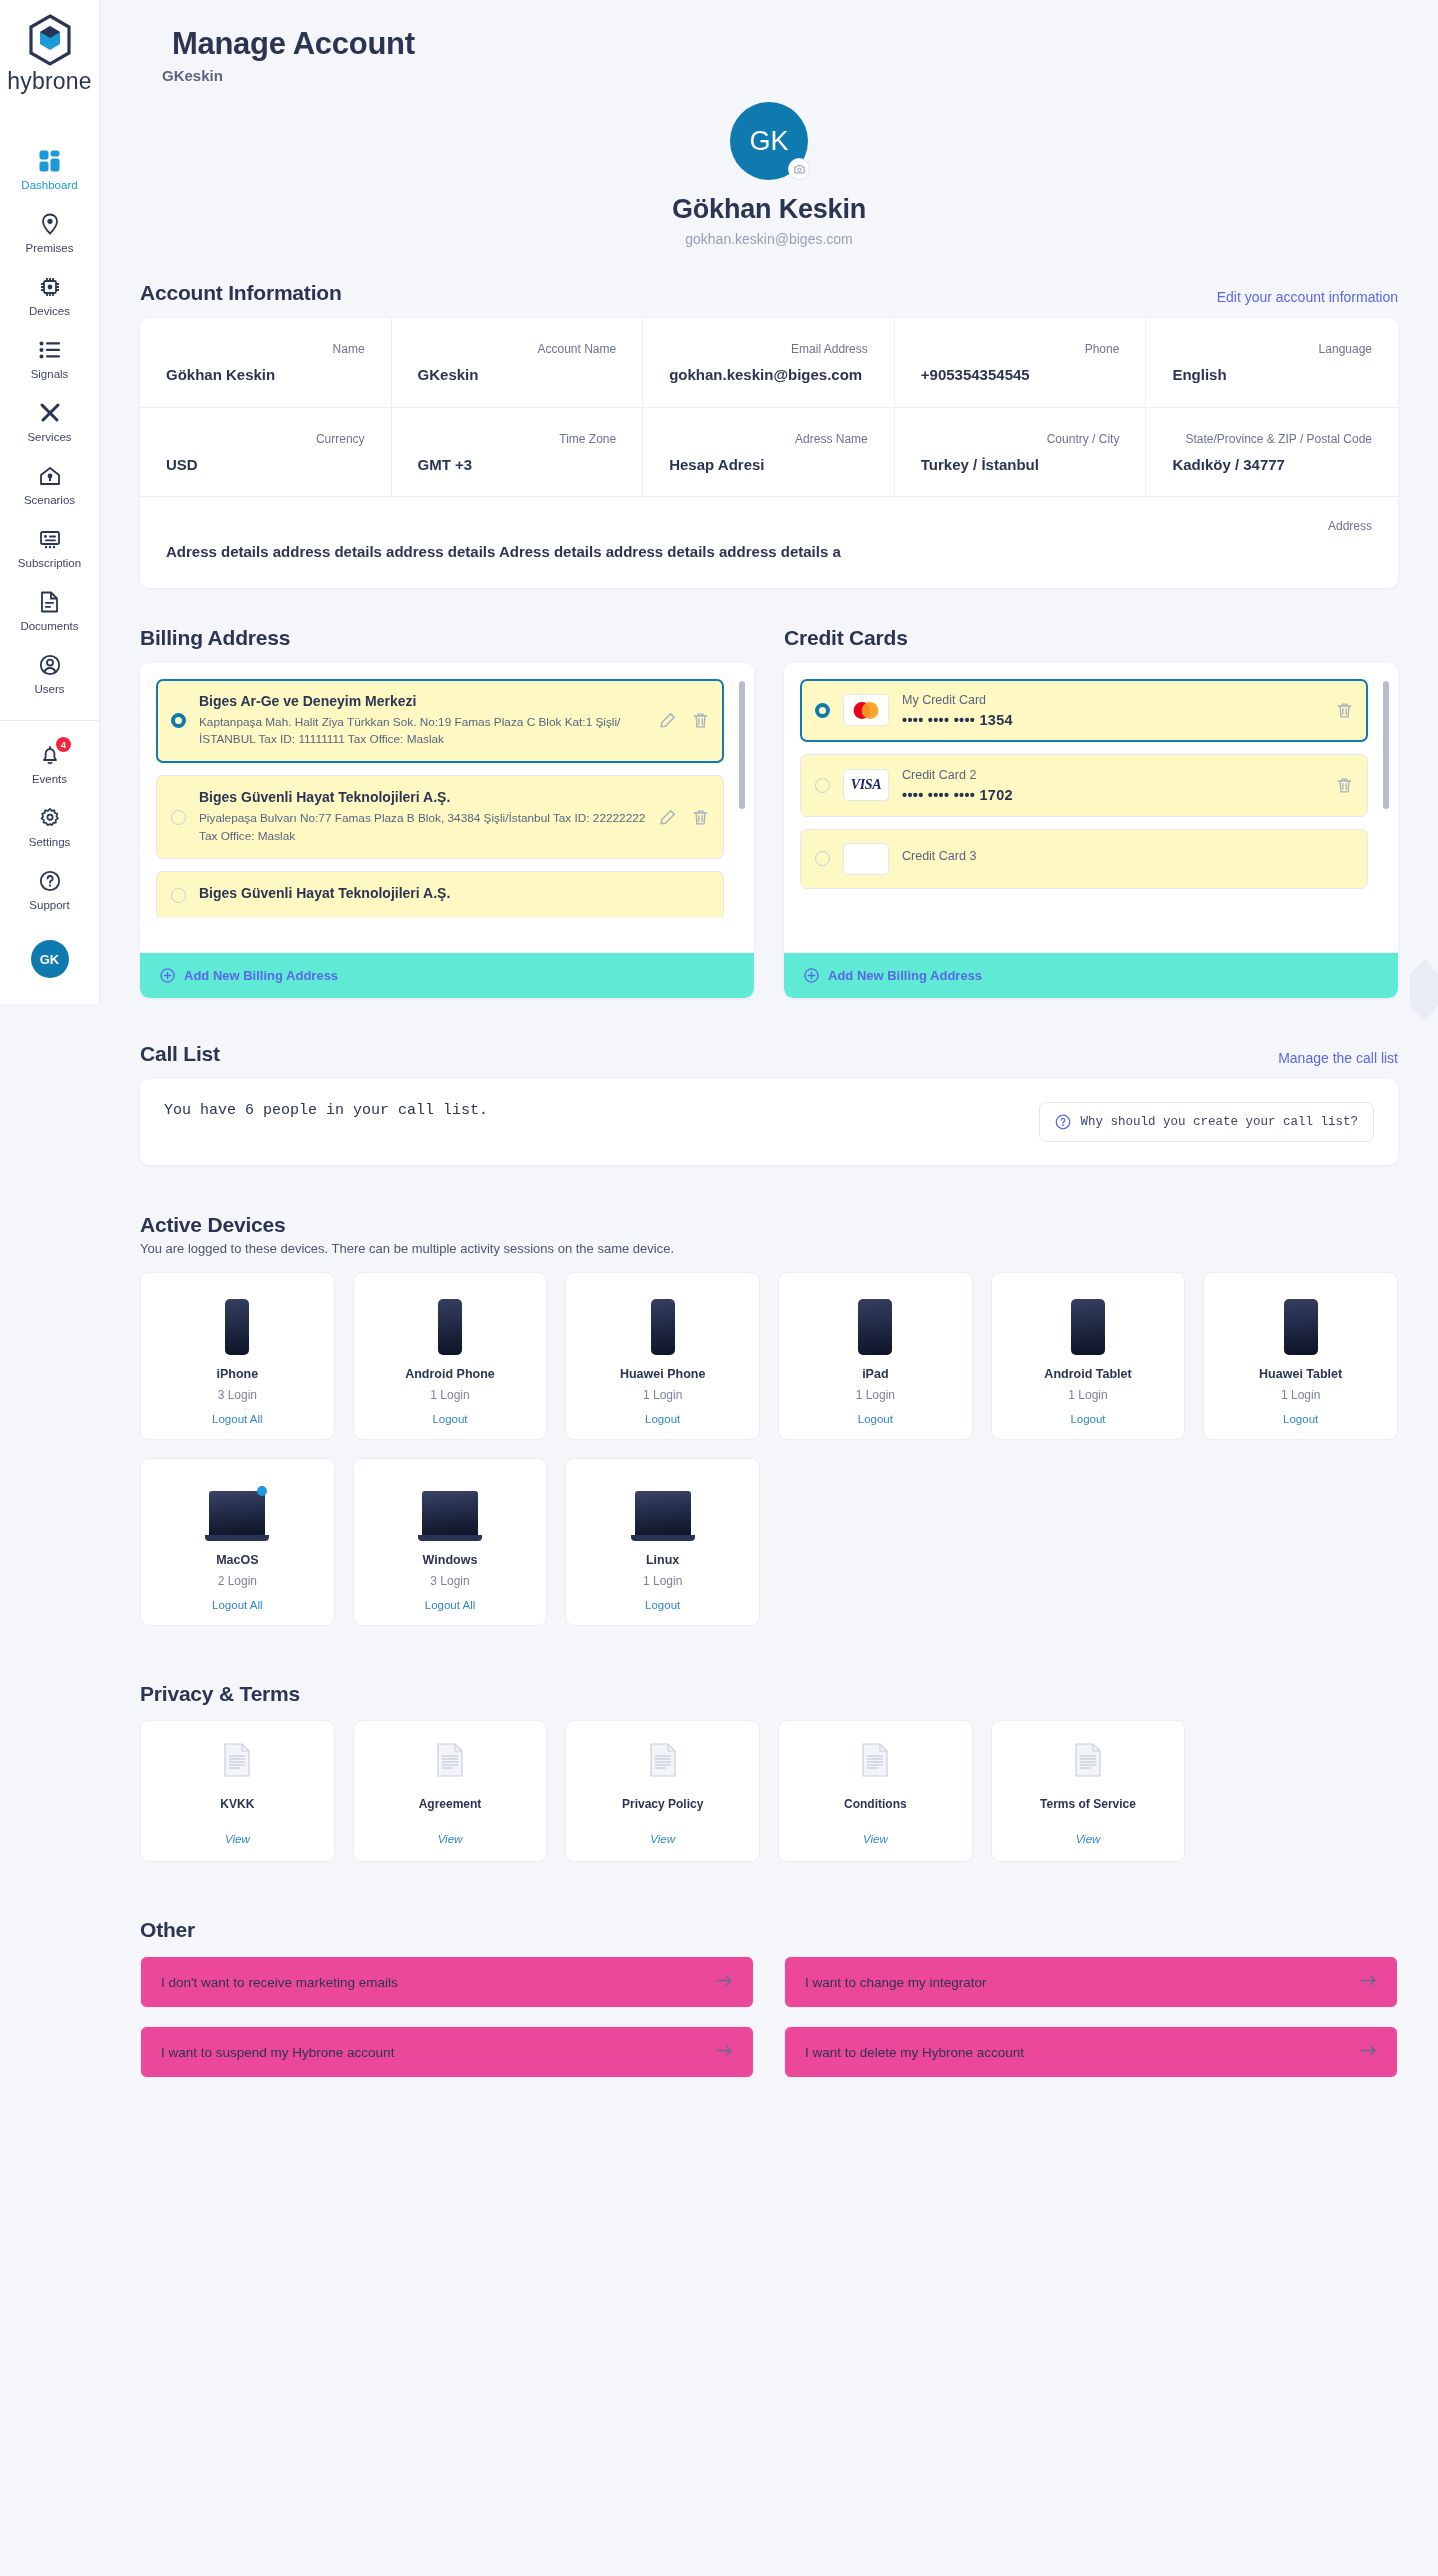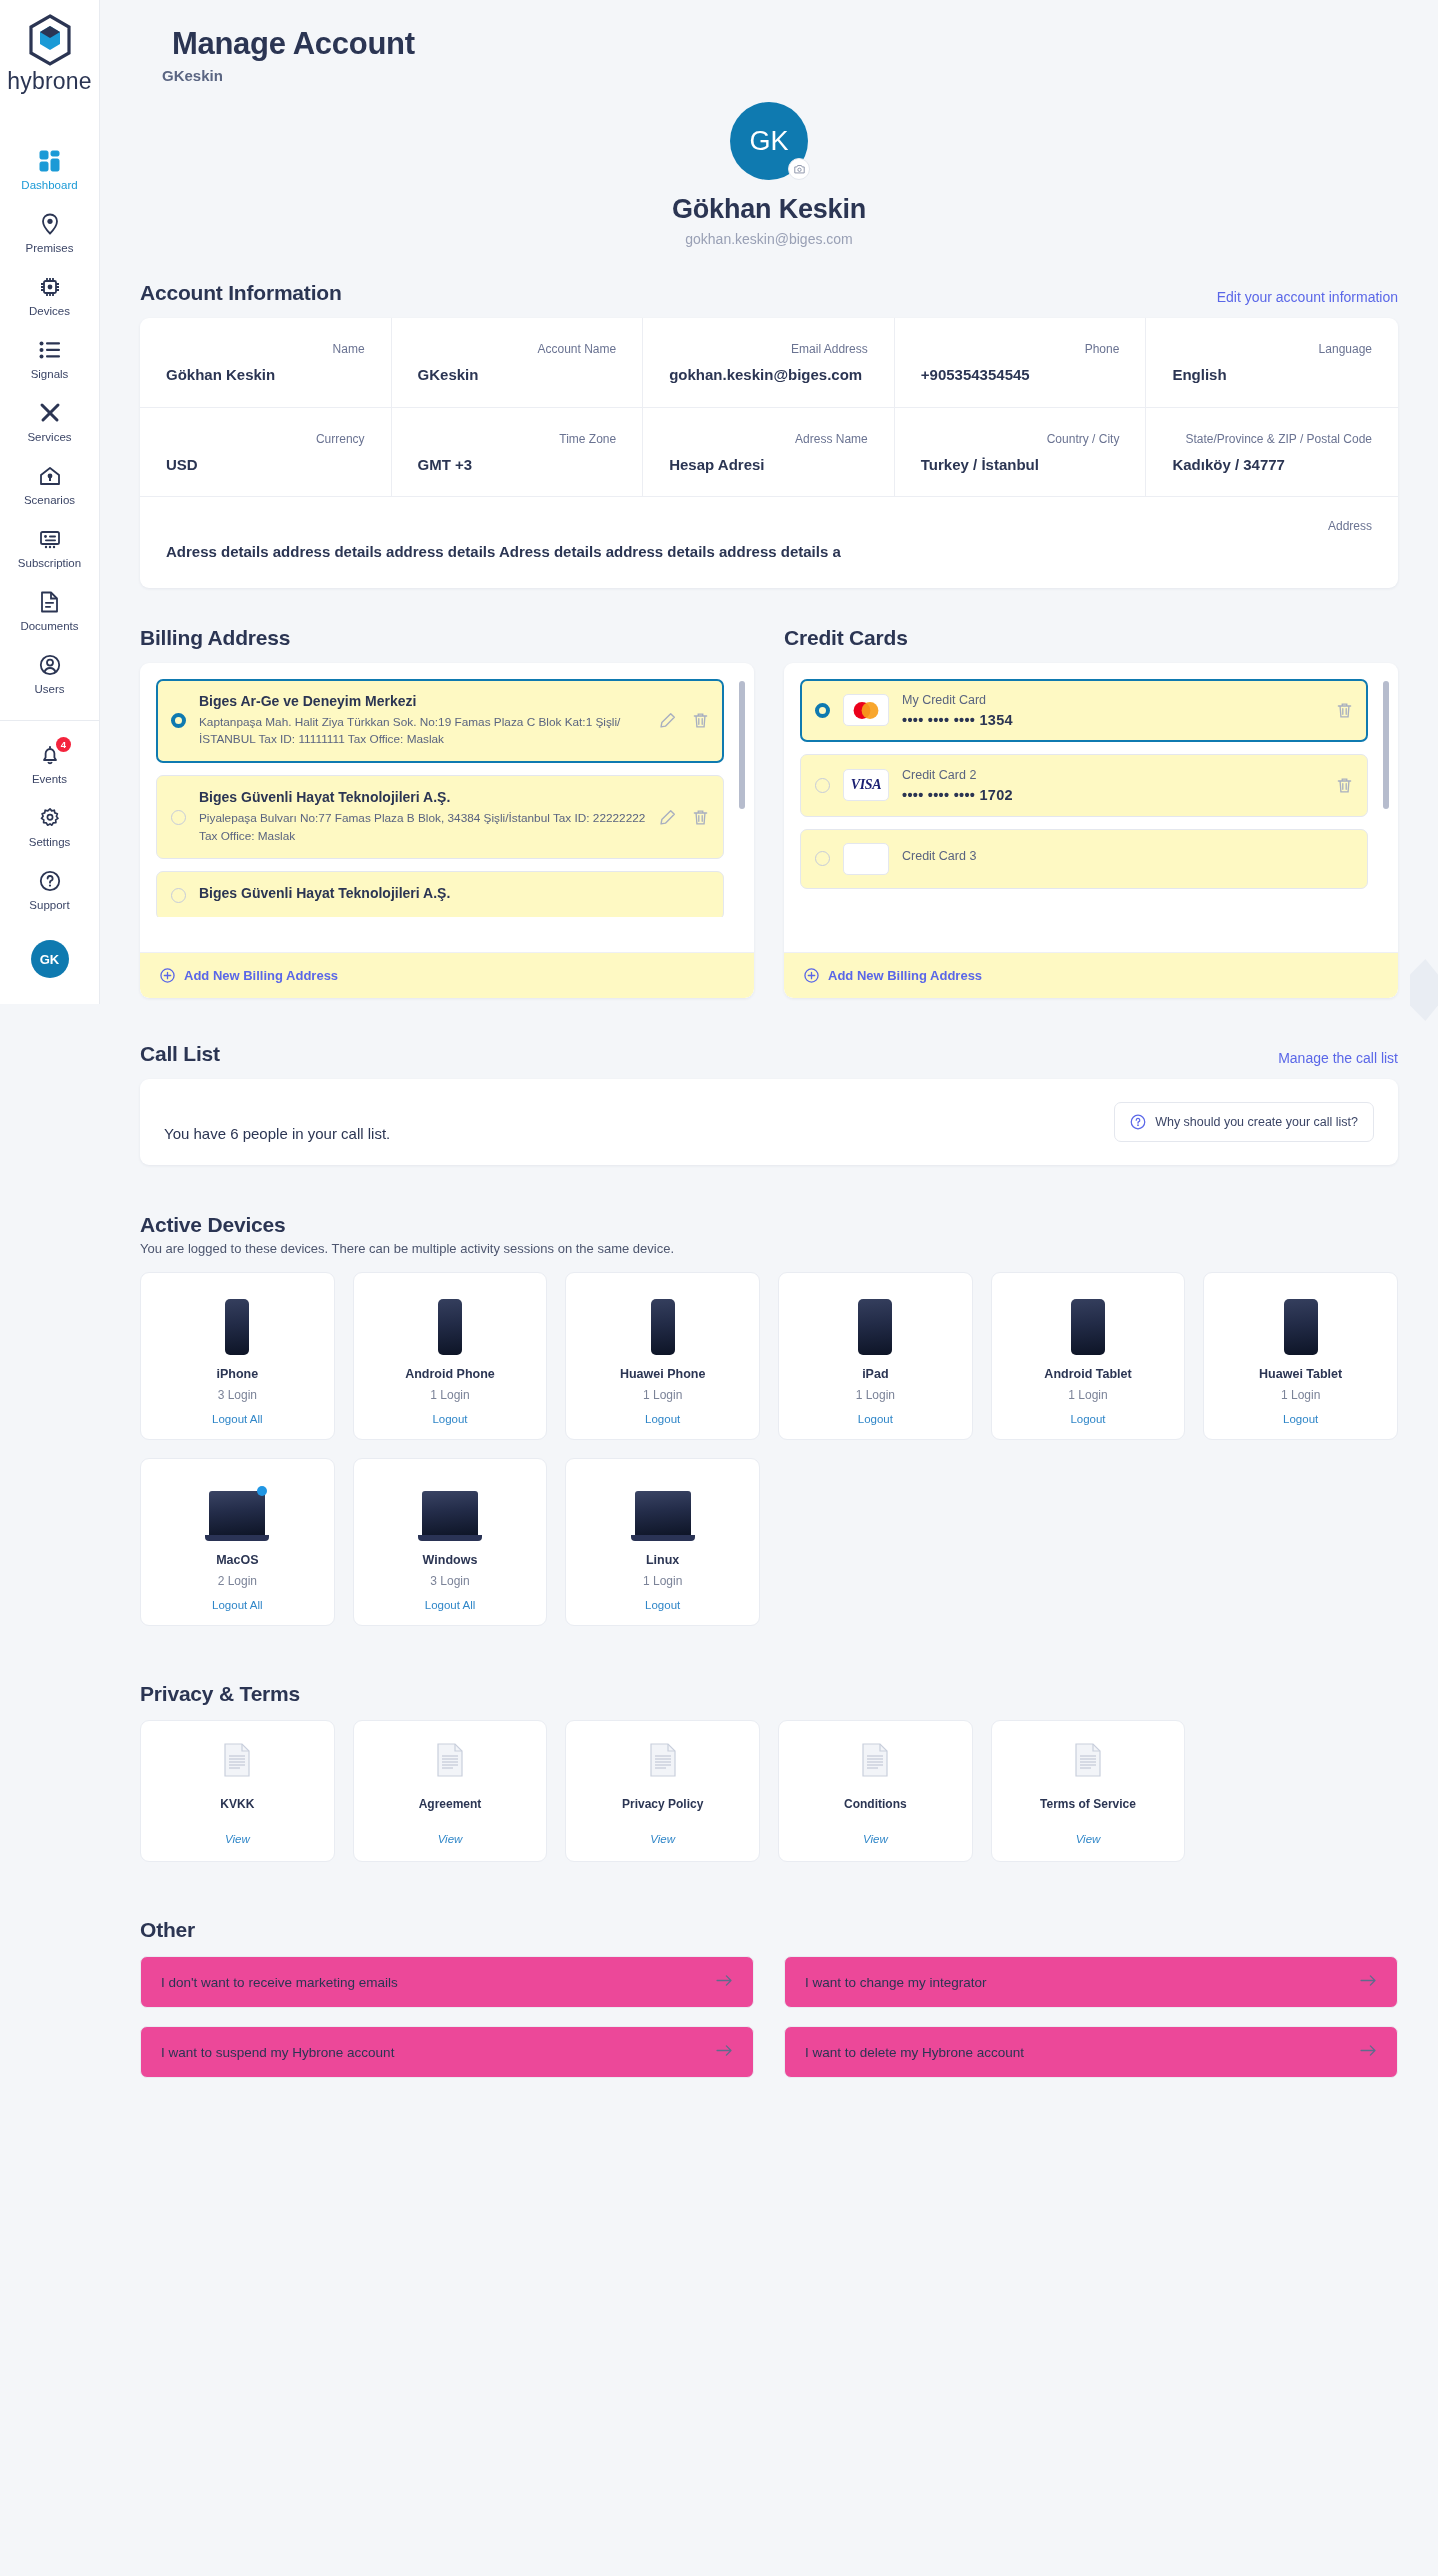--- a/index.html
+++ b/index.html
@@ -116,34 +116,34 @@
   .radio { width:15px; height:15px; border-radius:50%; border:1.5px solid #c6ccda; flex:0 0 auto;}
   .radio.on { border: 4.5px solid #0f7ab0; width:15px; height:15px;}
   .opt-body { flex:1; min-width:0; }
   .opt-title { font-size: 14px; font-weight: 700; margin-bottom: 5px; }
   .opt-desc { font-size: 11.8px; color: #5a6480; line-height: 1.5; }
   .opt-actions { display:flex; gap: 16px; align-items:center; color:#a8afc0; }
   .icon-btn { cursor:pointer; display:flex; }
 
   .add-row {
     position:absolute; left:0; right:0; bottom:0;
-    background:#fef9c3; border-top:1px solid #eef0f5; border-radius: 0 0 9px 9px;
+    background:#5eead4; border-top:1px solid #eef0f5; border-radius: 0 0 9px 9px;
     display:flex; align-items:center; gap: 9px;
     padding: 15px 20px; font-size: 13px; font-weight:700; color:#5a67e8; cursor:pointer;
   }
 
   .card-logo {
     width: 46px; height: 32px; border:1px solid #e4e7ee; border-radius:5px;
     display:flex; align-items:center; justify-content:center; background:#fff; flex:0 0 auto;
   }
   .cc-name { font-size: 12.5px; color:#5a6480; margin-bottom: 5px;}
   .cc-num { font-size: 14.5px; font-weight:700; letter-spacing:0.3px;}
 
   
-  .calllist-card { padding: 23px 24px; display:flex; align-items:flex-end; justify-content:space-between; }
+  .calllist-card { padding: 23px 24px; display:flex; align-items:flex-start; justify-content:space-between;font-family:Liberation Mono, monospace; }
   .calllist-text { font-size: 15px; }
   .why-btn {
     display:flex; align-items:center; gap: 9px;
     border:1px solid #e4e7ee; border-radius: 7px;
     padding: 11px 15px; font-size: 12.5px; color:#3b4566; background:#fff; cursor:pointer;
   }
 
   
   .devices-sub { font-size: 13px; color:#4d566f; margin-top:-4px; margin-bottom: 16px; }
   .dev-grid { display:grid; grid-template-columns: repeat(6, 1fr); gap: 18px; }

